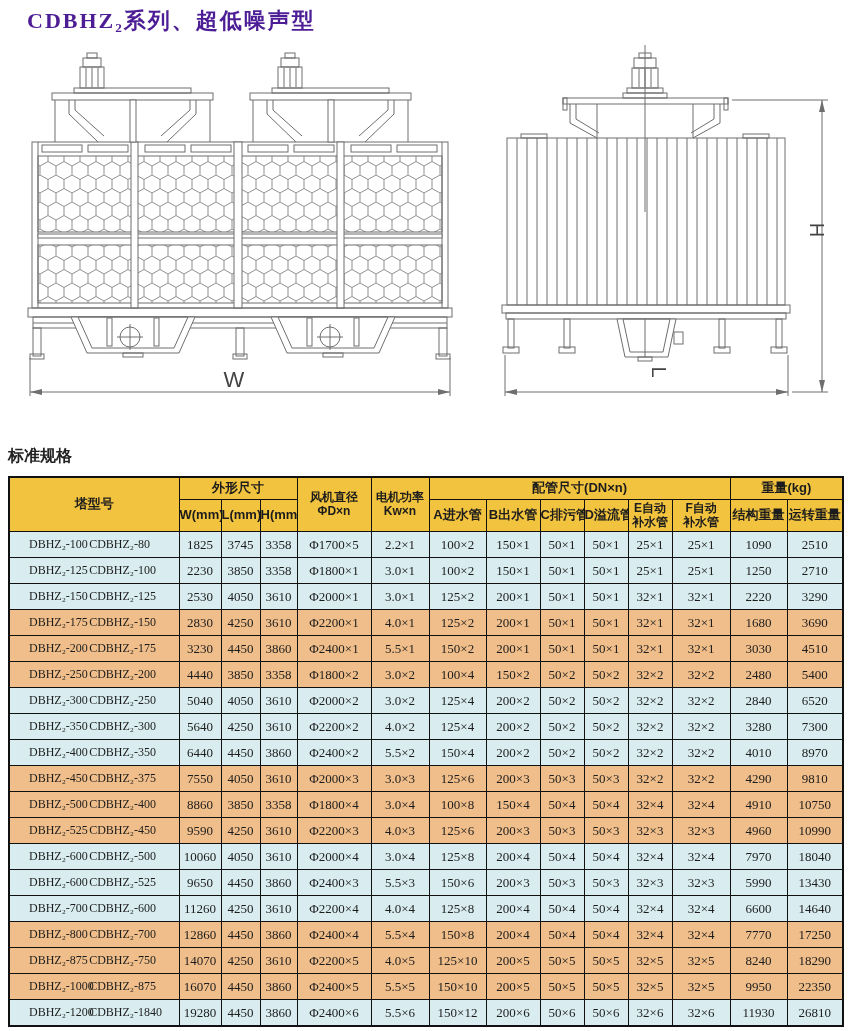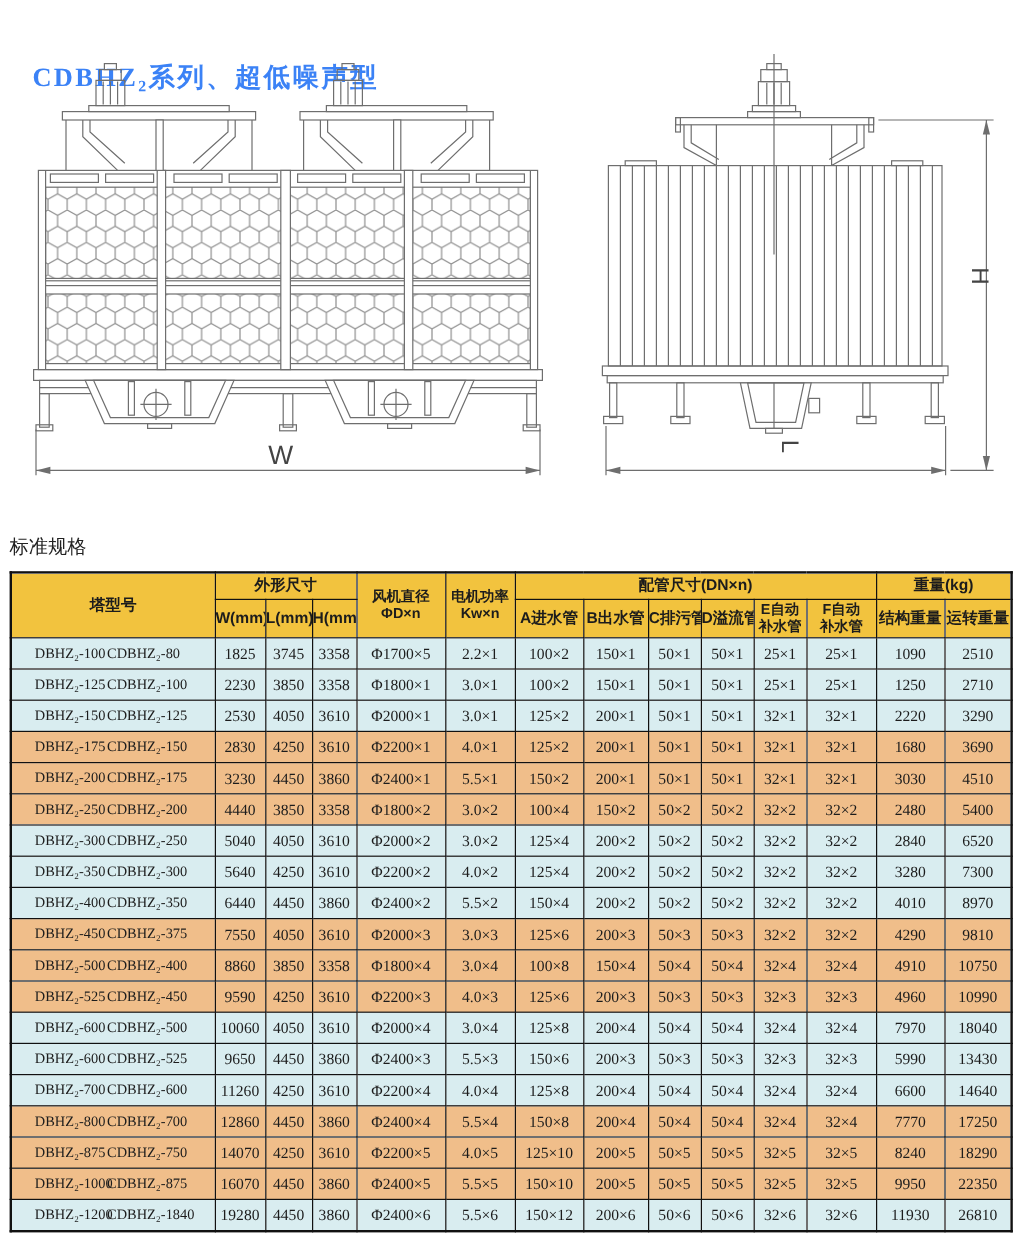--- a/index.html
+++ b/index.html
@@ -3,26 +3,26 @@
 <meta charset="utf-8">
 <style>
   html,body{margin:0;padding:0;}
   body{
     width:850px;height:1031px;background:#ffffff;position:relative;overflow:hidden;
     font-family:"Liberation Sans","DejaVu Sans",sans-serif;
   }
   .page-title{
     position:absolute;left:27px;top:6px;
     font-family:"Liberation Serif","DejaVu Serif",serif;
-    font-size:22px;font-weight:bold;color:#3b82f6;letter-spacing:2px;margin-top:44px;
+    font-size:22px;font-weight:bold;color:#4c1d95;letter-spacing:2px;
   }
   .drawings{position:absolute;left:0;top:40px;width:850px;height:400px;}
   .section-heading{
     position:absolute;left:8px;top:446px;
-    font-size:16px;color:#222;font-family:"Liberation Sans",sans-serif;
+    font-size:16px;color:#222;font-family:"Liberation Sans",sans-serif;font-weight:bold;
   }
   table.spec{
     position:absolute;left:8px;top:476px;width:834px;
     border-collapse:collapse;table-layout:fixed;
     border:2px solid #111;
   }
   .spec th,.spec td{
     border:1px solid #111;text-align:center;vertical-align:middle;
     overflow:hidden;white-space:nowrap;padding:0;color:#1c1c1c;
   }

